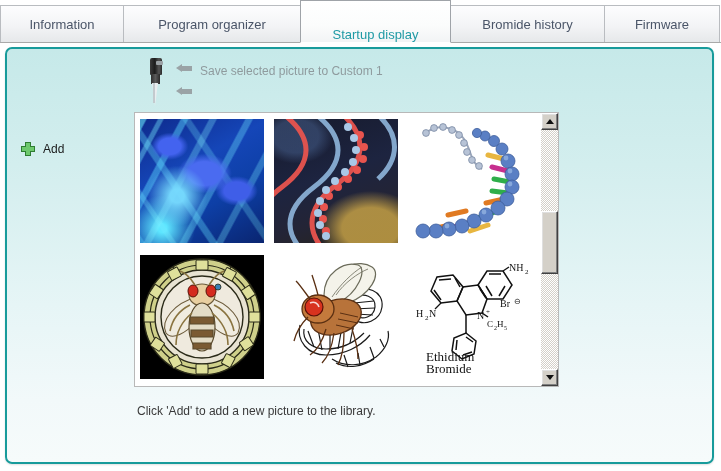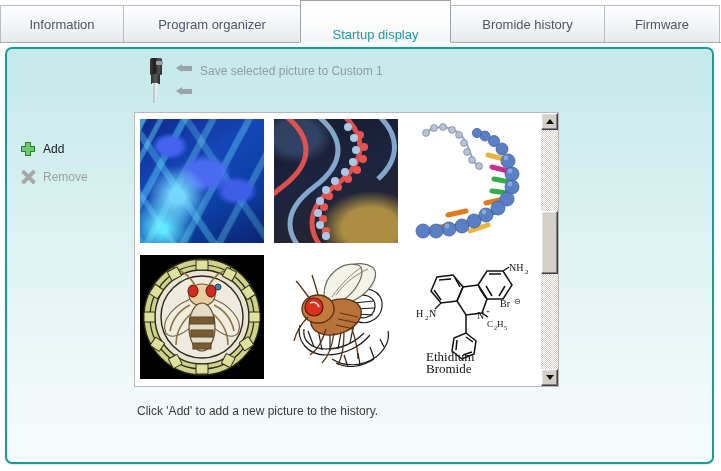--- a/index.html
+++ b/index.html
@@ -306,27 +306,20 @@
 
   <div class="actions">
     <div class="act">
       <span class="act-ico">
         <span class="plus-v"></span>
           <span class="plus-h"></span>
         <span class="plus-core"></span>
           <span class="plus-core2"></span>
       </span>
       <span class="act-label">Add</span>
-    </div>
-    <div class="act">
-      <span class="act-ico">
-        <span class="x-bar a"></span>
-          <span class="x-bar b"></span>
-      </span>
-      <span class="act-label disabled">Remove</span>
     </div>
   </div>
 
   <div class="gallery">
     <div class="grid">
 
       <div class="cell">
         <div class="thumb th-cells"></div>
       </div>
 
@@ -578,15 +571,15 @@
       <div class="sb-btn up">
         <span class="sb-arrow"></span>
       </div>
       <div class="sb-thumb"></div>
       <div class="sb-btn down">
         <span class="sb-arrow"></span>
       </div>
     </div>
   </div>
 
-  <div class="hint">Click 'Add' to add a new picture to the history.</div>
+  <div class="hint">Click 'Add' to add a new picture to the library.</div>
 
 </div>
 
 </body></html>

